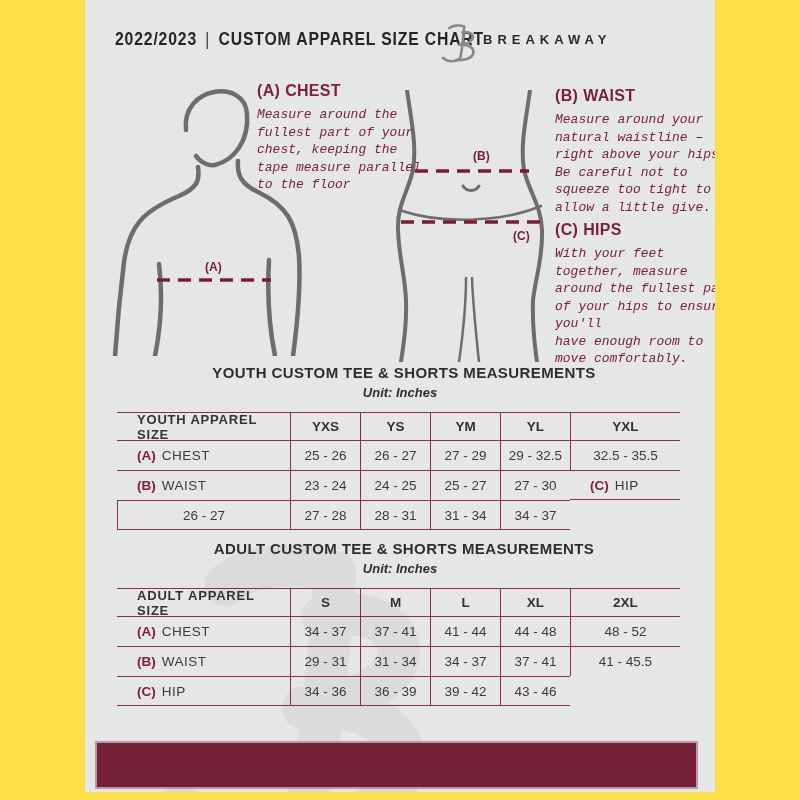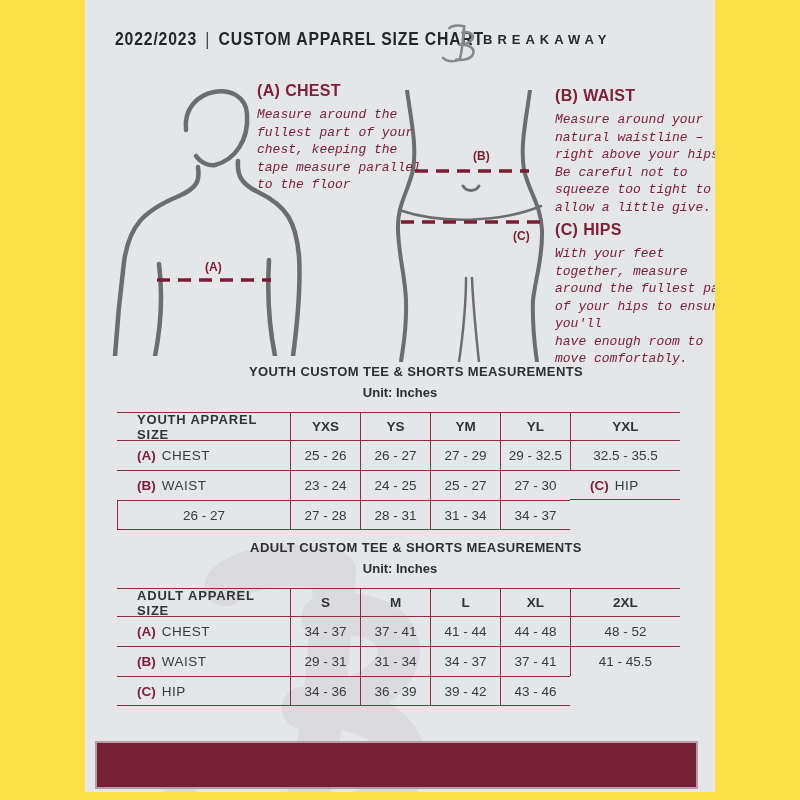--- a/index.html
+++ b/index.html
@@ -13,23 +13,23 @@
              letter-spacing:1px;white-space:nowrap;transform:scaleX(.83);transform-origin:left top;}
   .hdr-title .pipe{font-weight:normal;color:#444;padding:0 10px;}
   .brand-text{left:398px;top:32px;font-size:13px;font-weight:bold;color:#2a2a2c;letter-spacing:5px;}
 
   
   .instr-h{font-size:16px;font-weight:bold;color:#7d2038;letter-spacing:.3px;white-space:nowrap;}
   .instr-h .key{margin-right:5px;}
   .instr-b{font-size:13px;font-style:italic;color:#7d2038;line-height:17.5px;white-space:pre-line;width:190px;font-family:Liberation Mono, monospace;}
 
   
-  .sec-title{left:16px;width:630px;text-align:center;font-size:13px;font-weight:bold;
+  .sec-title{left:4px;width:630px;text-align:center;font-size:15px;font-weight:bold;
              color:#2e2e30;letter-spacing:.4px;}
-  .sec-unit{left:0;width:630px;text-align:center;font-size:13px;
+  .sec-unit{left:0;width:630px;text-align:center;font-size:13px;font-style:italic;
             color:#2e2e30;font-weight:bold;}
 
   
   .size-table{display:grid;grid-template-columns:173px 70px 70px 70px 70px 110px;
               grid-template-rows:28px 30px 30px 30px;width:563px;}
   .size-table .c{display:flex;align-items:center;justify-content:center;
                  border-top:1.6px solid #8e2c40;font-size:13.5px;color:#3a3a3c;}
   .size-table .c.vb{border-left:1.6px solid #8e2c40;}
   .size-table .c.lastrow{border-bottom:1.6px solid #8e2c40;}
   .size-table .c.first{justify-content:flex-start;padding-left:20px;}

